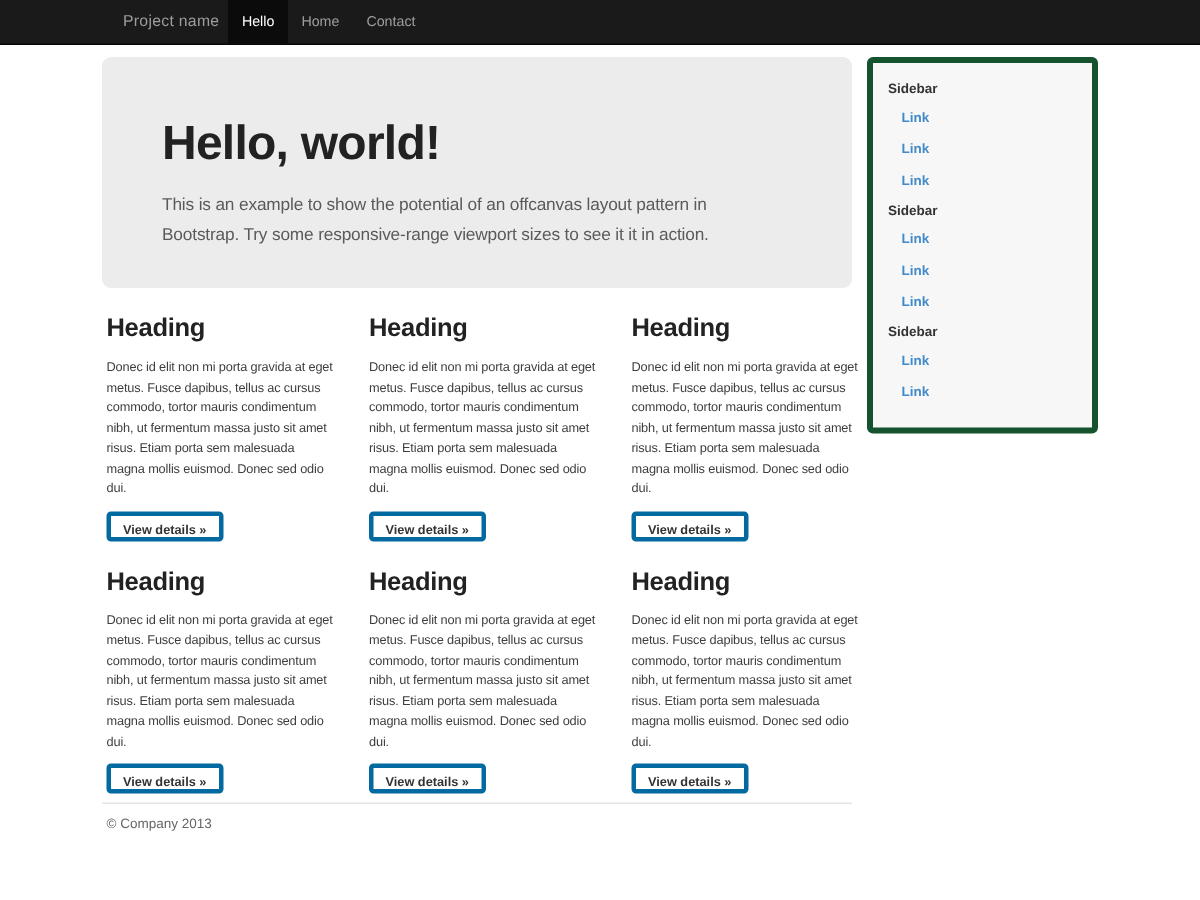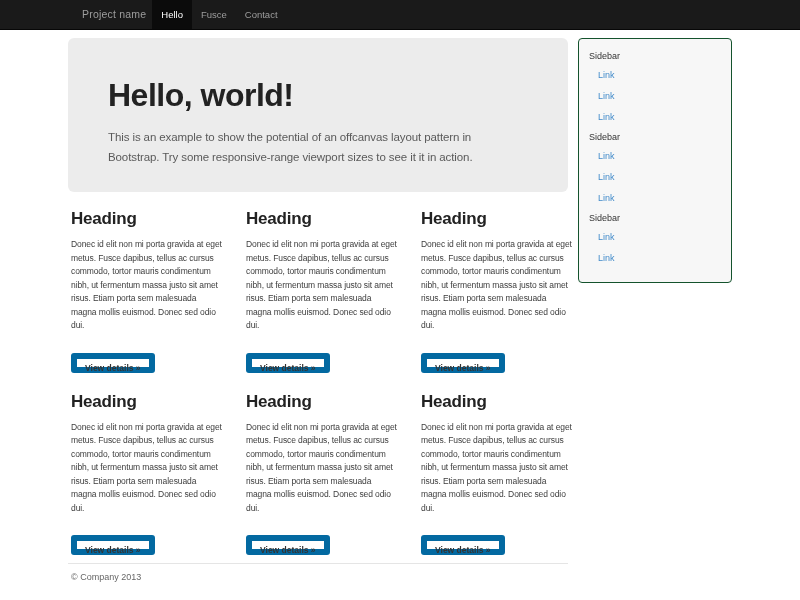--- a/index.html
+++ b/index.html
@@ -22,46 +22,46 @@
   
   .jumbotron { margin-top: 8px; height: 154px; background: #ececec; border-radius: 6px; padding: 40px 40px 25px 40px; }
   .jumbotron h1 { font-size: 32px; line-height: 35px; font-weight: bold; color: #222; letter-spacing: -0.5px; }
   .jumbotron p { margin-top: 14px; font-size: 11.5px; line-height: 20px; color: #5a5a5a; white-space: pre-line; letter-spacing: -0.1px; }
 
   
   .grid { margin-top: 15px; display: grid; grid-template-columns: repeat(3, 160px); column-gap: 10px; row-gap: 8px; gap: 15px; }
   .card { padding-left: 3px; }
   .card h2 { font-size: 17px; line-height: 24px; font-weight: bold; color: #222; letter-spacing: -0.2px; }
   .card p { margin-top: 7px; font-size: 8.5px; line-height: 13.5px; color: #3d3d3d; white-space: pre-line; letter-spacing: -0.1px; }
-  .btn { display: inline-block; margin-top: 20px; height: 20px; line-height: 18px; padding: 0 8px;
-         background: #fff; border: 6px solid #0369a1; border-radius: 3px;
+  .btn { display: inline-block; margin-top: 8px; height: 20px; line-height: 18px; padding: 0 8px;
+         background: #fff; border: 3px solid #0369a1; border-radius: 3px;
          font-family: "Liberation Sans", sans-serif; font-size: 8.5px; font-weight: bold; color: #333; cursor: pointer; }
 
   
-  .sidebar { margin-top: 8px; background: #f7f7f7; border: 1px solid #14532d; border-radius: 4px; padding: 8px 2px 13px 10px; }
+  .sidebar { margin-top: 8px; background: #f7f7f7; border: 4px solid #14532d; border-radius: 4px; padding: 8px 2px 13px 10px; font-weight: bold; }
   .sidebar .group-label { font-size: 9px; color: #333; padding: 4px 0 3px 0; line-height: 11px; }
   .sidebar a { display: block; font-size: 9px; line-height: 11px; padding: 5px 0 5px 9px; color: #428bca; text-decoration: none; }
 
   
   .footer { margin-top: 6px; }
   .footer .divider { border-top: 1px solid #e5e5e5; height: 0; }
   .footer p { margin: 8px 0 0 0; padding-left: 3px; font-size: 9px; color: #666; }
 </style>
 </head>
 <body>
 
 <nav class="navbar">
   <div class="navbar-inner">
     <a href="#" class="brand">Project name</a>
     <ul class="nav-list">
       <li>
           <a href="#" class="active">Hello</a>
         </li>
       <li>
-          <a href="#">Fusce</a>
+          <a href="#">Home</a>
         </li>
       <li>
           <a href="#">Contact</a>
         </li>
     </ul>
   </div>
 </nav>
 
 <div class="container">
 

